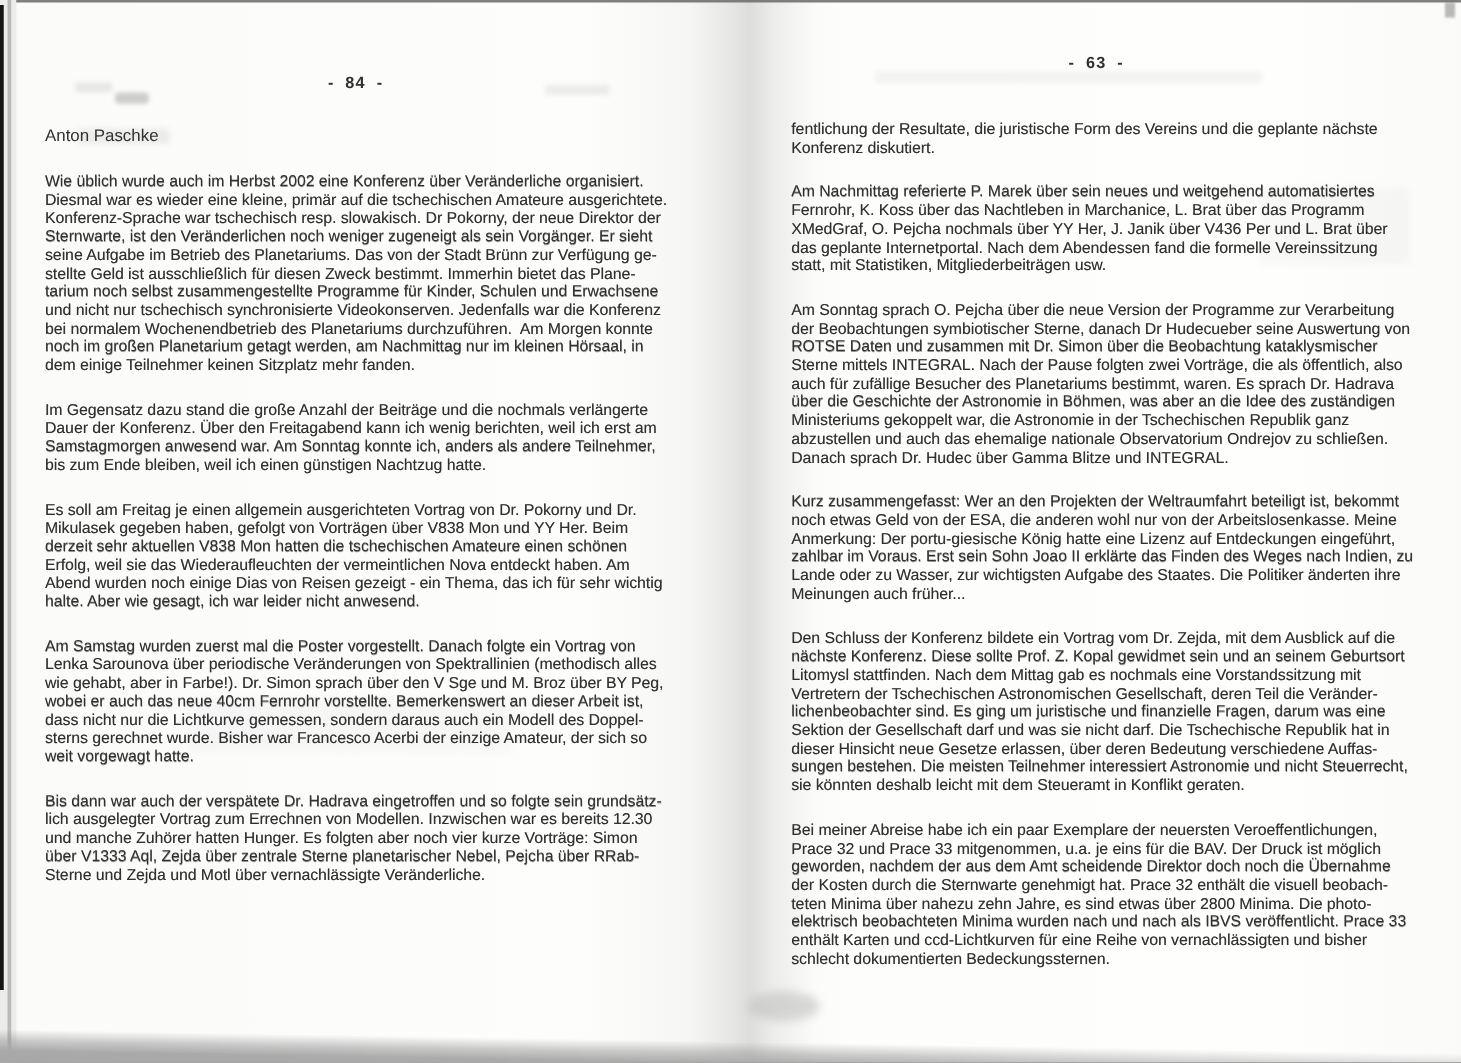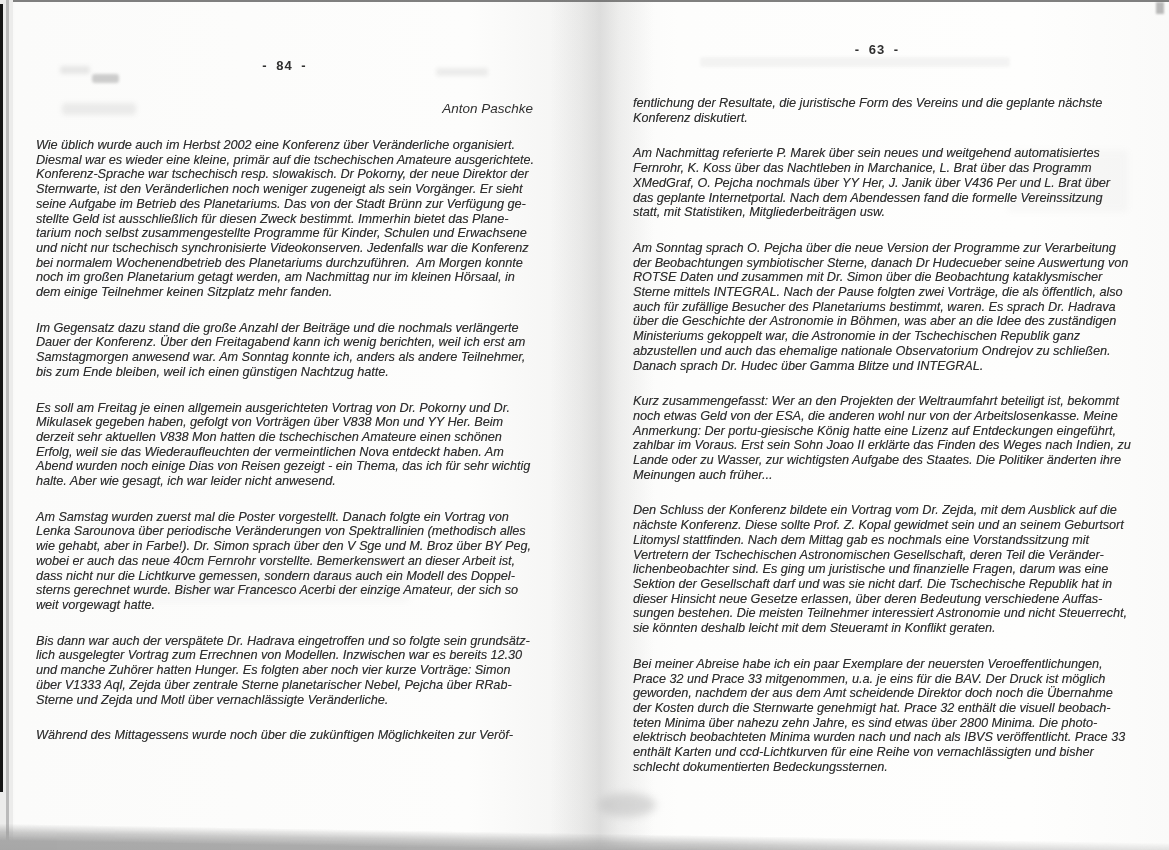--- a/index.html
+++ b/index.html
@@ -32,22 +32,22 @@
   .g6{left:1008px;top:150px;width:120px;height:62px;filter:blur(3px);opacity:.06;}
   .g7{left:150px;top:558px;width:260px;height:44px;filter:blur(3px);opacity:.05;}
   
   .page{position:absolute;}
   .page-left{left:36px;top:30px;width:497px;margin-top:20px;}
   .page-right{left:633px;top:35px;width:488px;}
   .pagenum{margin:8px 0 0;text-align:center;font-size:13px;font-weight:bold;letter-spacing:1px;word-spacing:4px;line-height:16px;}
   .page-right .pagenum{margin-top:7px;}
   .title{margin:22px 0 0;text-align:center;font-size:13.5px;font-weight:bold;line-height:17px;
     text-shadow:0.2px 0.2px 0.4px rgba(40,40,40,.55);}
-  .author{margin:27px 0 0;text-align:right;font-size:13.5px;line-height:16px;font-style:italic;}
-  .body{margin-top:21px;font-style:italic;}
+  .author{margin:27px 0 0;text-align:left;font-size:13.5px;line-height:16px;}
+  .body{margin-top:21px;}
   .page-right .body{margin-top:38px;}
   .para{white-space:pre;font-size:12.6px;line-height:14.7px;margin:0 0 21px 0;
     text-shadow:0.2px 0.2px 0.35px rgba(45,45,45,.5);}
 </style>
 </head>
 <body>
 
 <div class="scan">
 
   <div class="top-edge-line"></div>
@@ -94,21 +94,20 @@
 wie gehabt, aber in Farbe!). Dr. Simon sprach über den V Sge und M. Broz über BY Peg,
 wobei er auch das neue 40cm Fernrohr vorstellte. Bemerkenswert an dieser Arbeit ist,
 dass nicht nur die Lichtkurve gemessen, sondern daraus auch ein Modell des Doppel-
 sterns gerechnet wurde. Bisher war Francesco Acerbi der einzige Amateur, der sich so
 weit vorgewagt hatte.</p>
         <p class="para">Bis dann war auch der verspätete Dr. Hadrava eingetroffen und so folgte sein grundsätz-
 lich ausgelegter Vortrag zum Errechnen von Modellen. Inzwischen war es bereits 12.30
 und manche Zuhörer hatten Hunger. Es folgten aber noch vier kurze Vorträge: Simon
 über V1333 Aql, Zejda über zentrale Sterne planetarischer Nebel, Pejcha über RRab-
 Sterne und Zejda und Motl über vernachlässigte Veränderliche.</p>
-        <p class="para">Während des Mittagessens wurde noch über die zukünftigen Möglichkeiten zur Veröf-</p>
       </div>
   </div>
 
   <div class="page page-right">
     <div class="pagenum">- 63 -</div>
     <div class="body">
         <p class="para">fentlichung der Resultate, die juristische Form des Vereins und die geplante nächste
 Konferenz diskutiert.</p>
         <p class="para">Am Nachmittag referierte P. Marek über sein neues und weitgehend automatisiertes
 Fernrohr, K. Koss über das Nachtleben in Marchanice, L. Brat über das Programm

